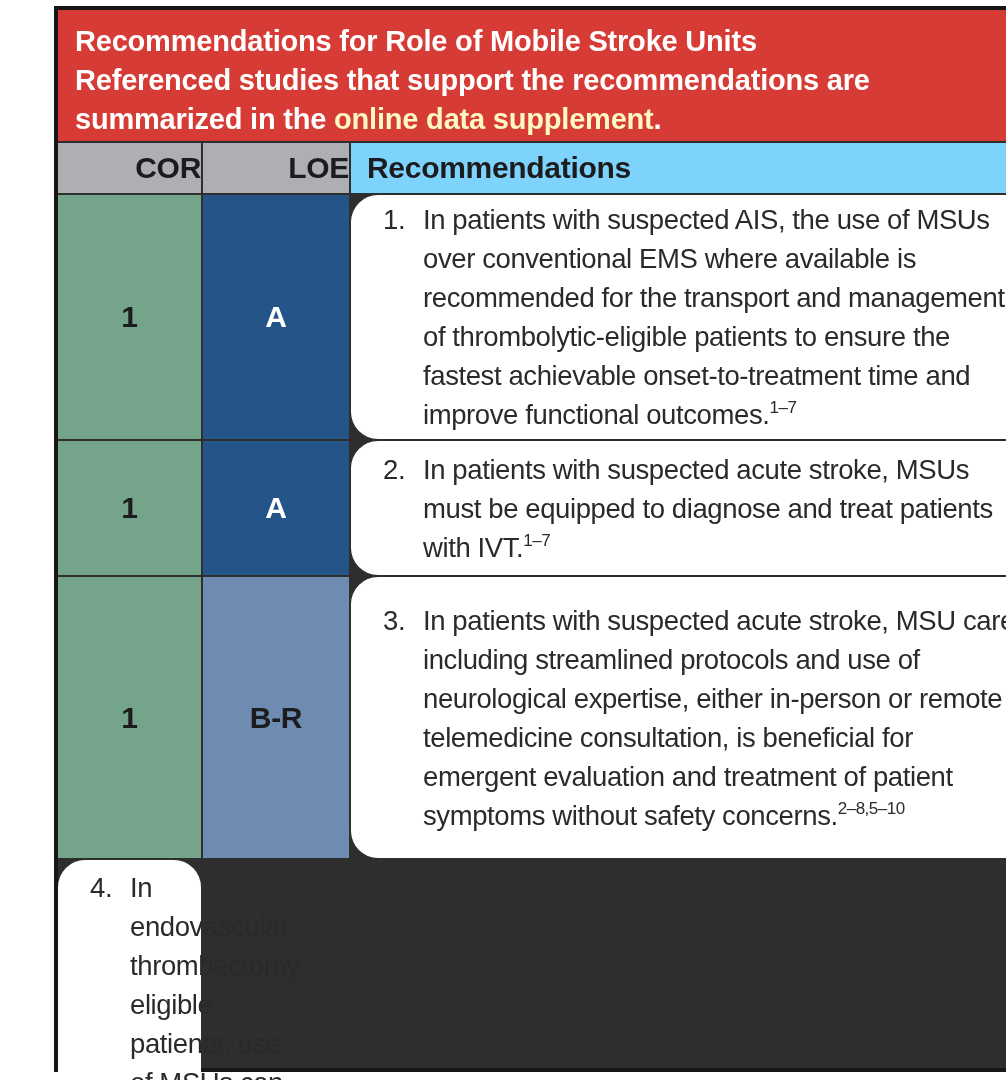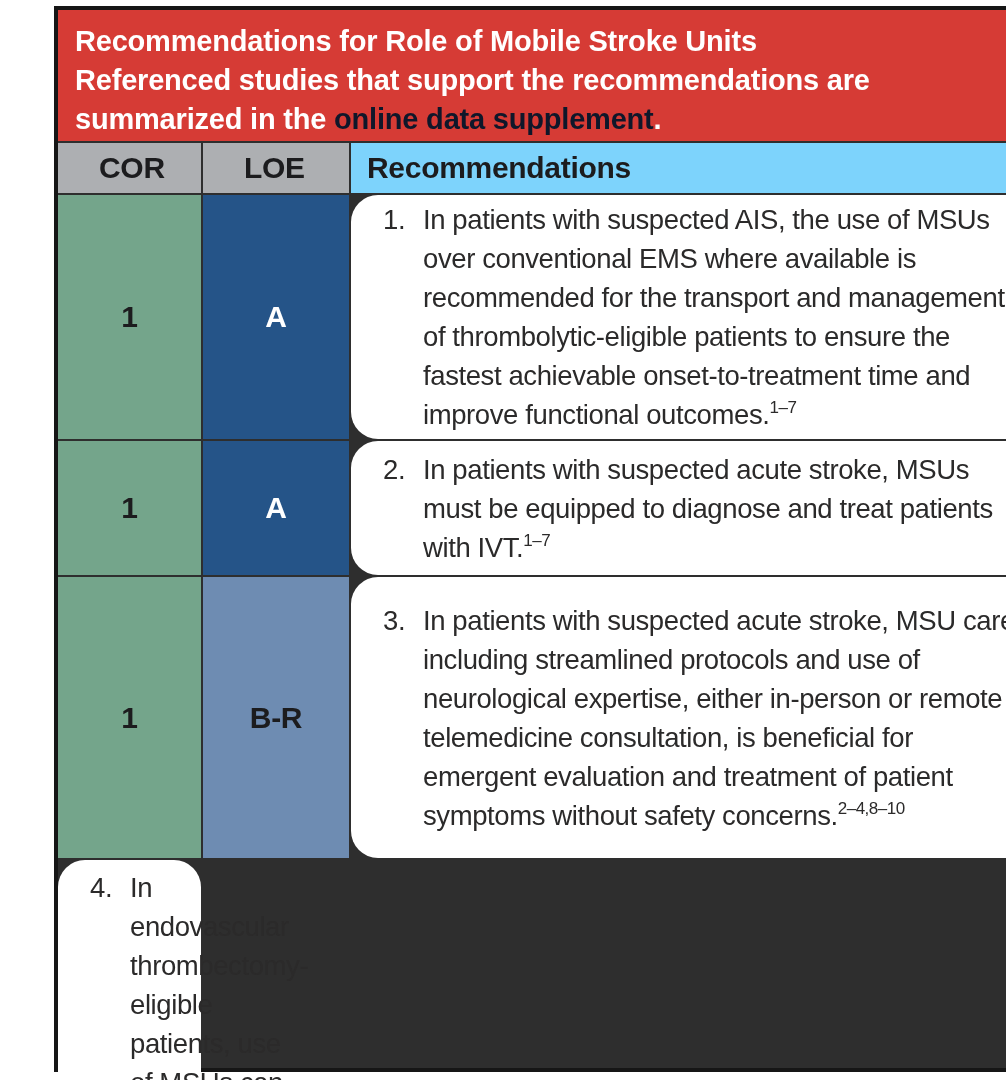--- a/index.html
+++ b/index.html
@@ -29,21 +29,21 @@
     line-height: 39px;
     padding: 12px 18px 0 17px;
     letter-spacing: -0.2px;
   }
   .banner a { font-weight: bold; text-decoration: none; cursor: pointer; }
   .hcell {
     display: flex; align-items: center;
     font-weight: bold; font-size: 30px; color: #1c1c1e;
     letter-spacing: -0.3px;
   }
-  .hcell.center { justify-content: flex-start; padding-left: 41px; }
+  .hcell.center { justify-content: flex-end; }
   .hcell.reccol { padding-left: 16px; }
   .badge {
     display: flex; align-items: center; justify-content: center;
     font-weight: bold; font-size: 30px; color: #1c1c1e;
     letter-spacing: -0.3px;
   }
   .rec-cell {
     background: #ffffff;
     display: flex; align-items: center;
     padding: 8px 14px 8px 32px;
@@ -61,21 +61,21 @@
   sup.cite { font-size: 17px; letter-spacing: -0.5px; line-height: 0; vertical-align: baseline; position: relative; top: -11px; }
 </style>
 </head>
 <body>
 
 <div class="page">
   <div class="tbl">
 
     <div class="banner" style="background-color: rgb(214, 59, 53);">
       <div>Recommendations for Role of Mobile Stroke Units</div>
-      <div><span>Referenced studies that support the recommendations are summarized in the </span><a style="color: #0f172a;">online data supplement</a><span>.</span></div>
+      <div><span>Referenced studies that support the recommendations are summarized in the </span><a style="color: #fef9c3;">online data supplement</a><span>.</span></div>
     </div>
 
     <div class="hcell center" style="background-color: rgb(173, 175, 178);">
       <span>COR</span>
     </div>
     <div class="hcell center" style="background-color: rgb(173, 175, 178);">
       <span>LOE</span>
     </div>
     <div class="hcell reccol" style="background-color: #7dd3fc;">
       <span>Recommendations</span>
@@ -101,21 +101,21 @@
       <div class="rec"><span class="rec-num">2.</span><span>In patients with suspected acute stroke, MSUs must be equipped to diagnose and treat patients with IVT.</span><sup class="cite">1–7</sup></div>
     </div>
 
     <div class="badge" style="background-color: rgb(116, 165, 139);">
       <span>1</span>
     </div>
     <div class="badge" style="background-color: rgb(110, 140, 178); color: rgb(28, 28, 30);">
       <span>B-R</span>
     </div>
     <div class="rec-cell">
-      <div class="rec"><span class="rec-num">3.</span><span>In patients with suspected acute stroke, MSU care, including streamlined protocols and use of neurological expertise, either in-person or remote telemedicine consultation, is beneficial for emergent evaluation and treatment of patient symptoms without safety concerns.</span><sup class="cite">2–4,8–10</sup></div>
+      <div class="rec"><span class="rec-num">3.</span><span>In patients with suspected acute stroke, MSU care, including streamlined protocols and use of neurological expertise, either in-person or remote telemedicine consultation, is beneficial for emergent evaluation and treatment of patient symptoms without safety concerns.</span><sup class="cite">2–8,5–10</sup></div>
     </div>
 
     <div class="rec-cell">
       <div class="rec"><span class="rec-num">4.</span><span>In endovascular thrombectomy-eligible patients, use of MSUs can be beneficial to identify and triage patients to the appropriate thrombectomy-capable facility with prehospital notification of receiving stroke teams.</span><sup class="cite">2–4,11–15</sup></div>
     </div>
 
   </div>
 </div>
 
 </body></html>

